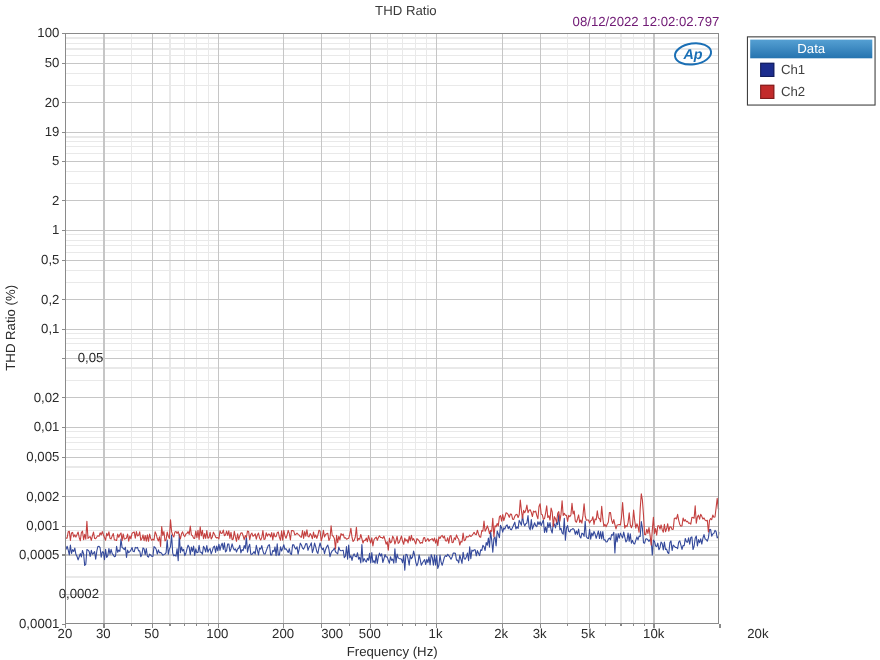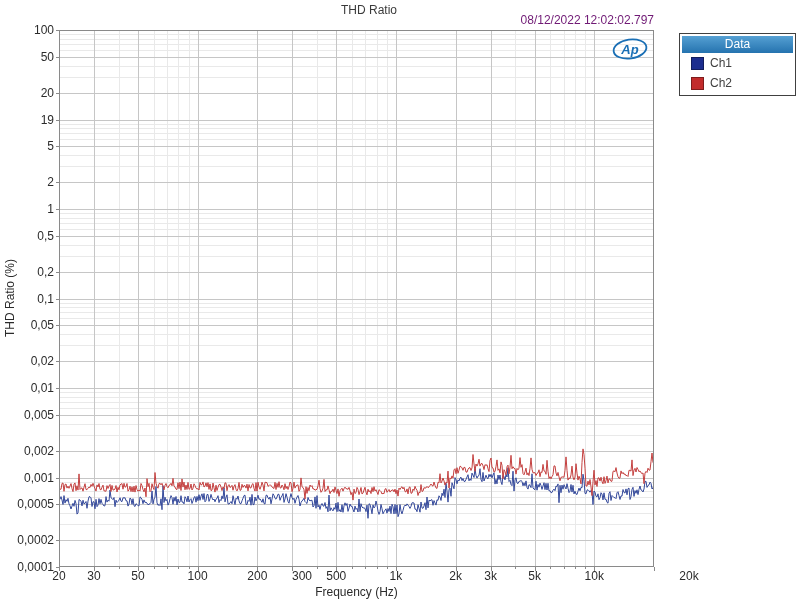--- a/index.html
+++ b/index.html
@@ -198,28 +198,28 @@
       <div class="y-tick" style="top: 23px;">100</div>
       <div class="y-tick" style="top: 49.9422px;">50</div>
       <div class="y-tick" style="top: 85.5578px;">20</div>
       <div class="y-tick" style="top: 112.5px;">19</div>
       <div class="y-tick" style="top: 139.442px;">5</div>
       <div class="y-tick" style="top: 175.058px;">2</div>
       <div class="y-tick" style="top: 202px;">1</div>
       <div class="y-tick" style="top: 228.942px; text-align: right;">0,5</div>
       <div class="y-tick" style="top: 264.558px;">0,2</div>
       <div class="y-tick" style="top: 291.5px;">0,1</div>
-      <div class="y-tick" style="top: 318.442px;">0,05</div>
+      <div class="y-tick" style="top: 318.442px; margin-left: 40px;">0,05</div>
       <div class="y-tick" style="top: 354.058px;">0,02</div>
       <div class="y-tick" style="top: 381px;">0,01</div>
       <div class="y-tick" style="top: 407.942px;">0,005</div>
       <div class="y-tick" style="top: 443.558px;">0,002</div>
       <div class="y-tick" style="top: 470.5px;">0,001</div>
       <div class="y-tick" style="top: 497.442px;">0,0005</div>
-      <div class="y-tick" style="top: 533.058px;">0,0002</div>
+      <div class="y-tick" style="top: 533.058px; margin-left: 36px;">0,0002</div>
       <div class="y-tick" style="top: 560px;">0,0001</div>
     </div>
 
   <svg id="ap-logo" width="40" height="26">
     <g transform="rotate(-8 20 13)">
       <ellipse cx="20" cy="13" rx="16.5" ry="9.5" fill="none" stroke="#1A6FB5" stroke-width="1.8"></ellipse>
     </g>
     <text x="20" y="17.5" text-anchor="middle" font-size="13" font-style="italic" font-weight="bold" fill="#1A6FB5" font-family="Liberation Sans, sans-serif">Ap</text>
   </svg>
 

